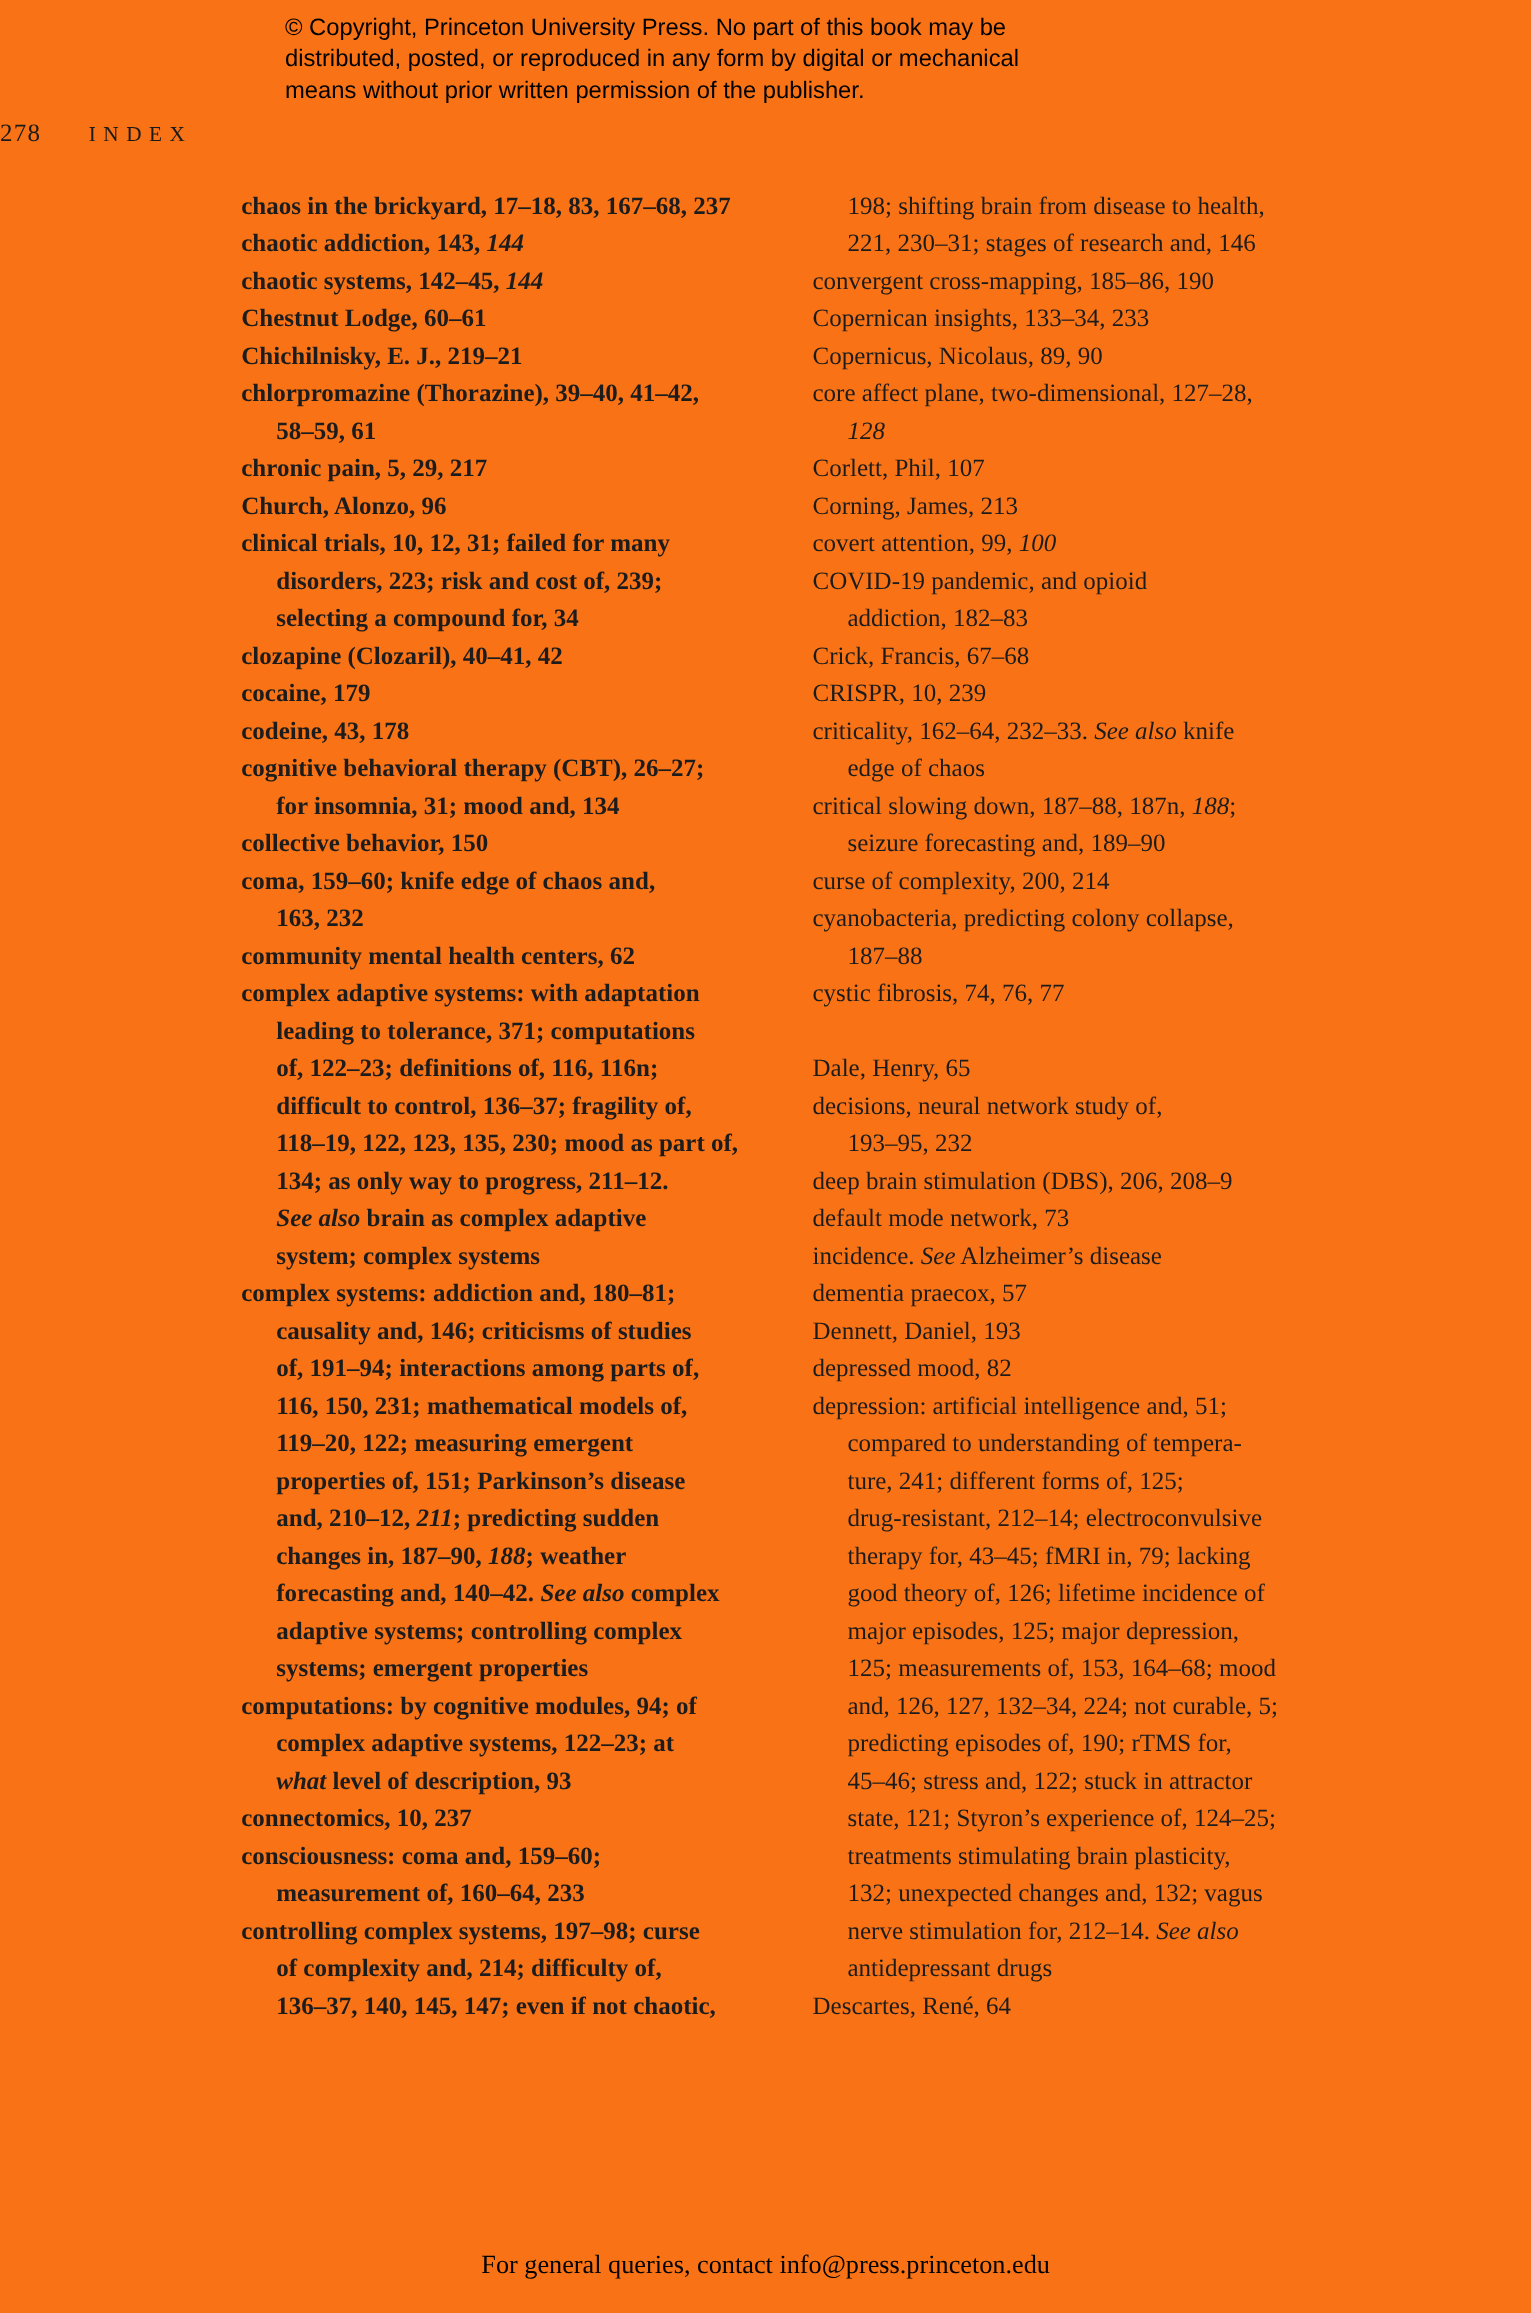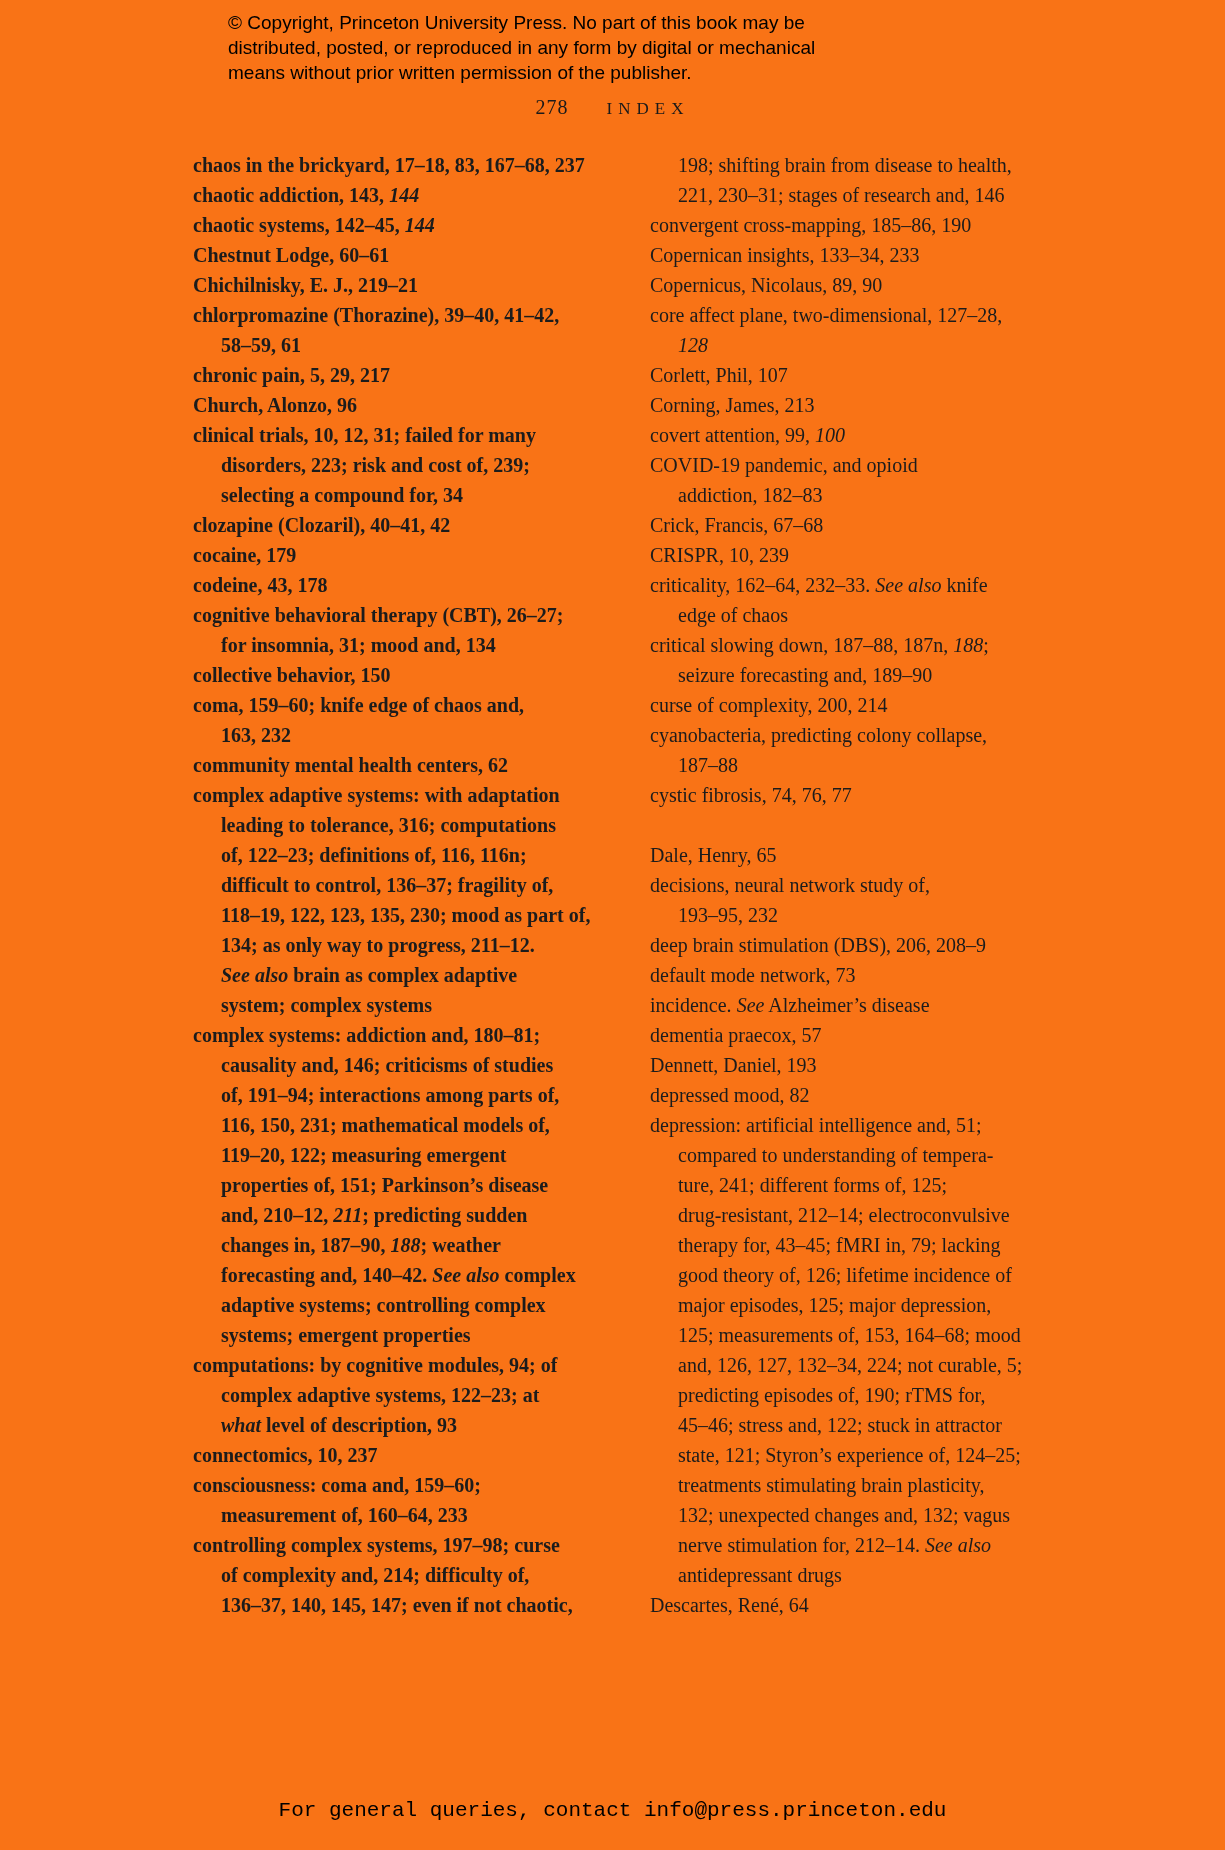--- a/index.html
+++ b/index.html
@@ -17,21 +17,20 @@
     font-family: "Liberation Sans", sans-serif;
     font-size: 19px;
     line-height: 25px;
     color: #000000;
   }
   .pagehead {
     position: absolute;
     left: 0;
     top: 96px;
     width: 100%;
-    text-align: center;
     color: #1a1a1a;
     font-family: "Liberation Serif", "DejaVu Serif", serif;
   }
   .pagenum {
     font-size: 20px;
     margin-right: 38px;
     letter-spacing: 1px;
   }
   .sectiontitle {
     font-size: 17px;
@@ -49,21 +48,21 @@
   .col.right { left: 650px; width: 420px; }
   .line { white-space: nowrap; height: 30px; }
   .line.ind { padding-left: 28px; }
   .it { font-style: italic; }
   .footer {
     position: absolute;
     left: 0;
     top: 1799px;
     width: 100%;
     text-align: center;
-    font-family: Liberation Mono, monospace;
+    font-family: Liberation Serif, serif;
     font-size: 21px;
     color: #000000;
   }
 </style>
 </head>
 <body>
 
 <div id="page">
 
   <div class="copyright">
@@ -92,21 +91,21 @@
       <div class="line"><span>clozapine (Clozaril), 40–41, 42</span></div>
       <div class="line"><span>cocaine, 179</span></div>
       <div class="line"><span>codeine, 43, 178</span></div>
       <div class="line"><span>cognitive behavioral therapy (CBT), 26–27;</span></div>
       <div class="line ind"><span>for insomnia, 31; mood and, 134</span></div>
       <div class="line"><span>collective behavior, 150</span></div>
       <div class="line"><span>coma, 159–60; knife edge of chaos and,</span></div>
       <div class="line ind"><span>163, 232</span></div>
       <div class="line"><span>community mental health centers, 62</span></div>
       <div class="line"><span>complex adaptive systems: with adaptation</span></div>
-      <div class="line ind"><span>leading to tolerance, 316; computations</span></div>
+      <div class="line ind"><span>leading to tolerance, 371; computations</span></div>
       <div class="line ind"><span>of, 122–23; definitions of, 116, 116n;</span></div>
       <div class="line ind"><span>difficult to control, 136–37; fragility of,</span></div>
       <div class="line ind"><span>118–19, 122, 123, 135, 230; mood as part of,</span></div>
       <div class="line ind"><span>134; as only way to progress, 211–12.</span></div>
       <div class="line ind"><span class="it">See also</span><span> brain as complex adaptive</span></div>
       <div class="line ind"><span>system; complex systems</span></div>
       <div class="line"><span>complex systems: addiction and, 180–81;</span></div>
       <div class="line ind"><span>causality and, 146; criticisms of studies</span></div>
       <div class="line ind"><span>of, 191–94; interactions among parts of,</span></div>
       <div class="line ind"><span>116, 150, 231; mathematical models of,</span></div>

